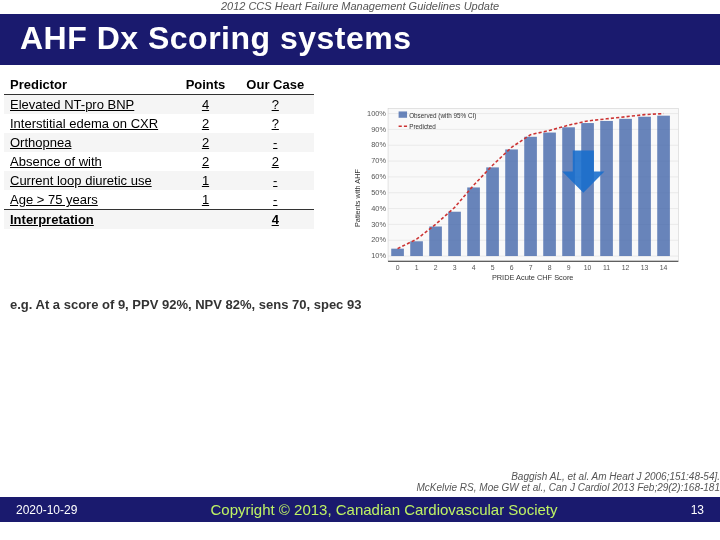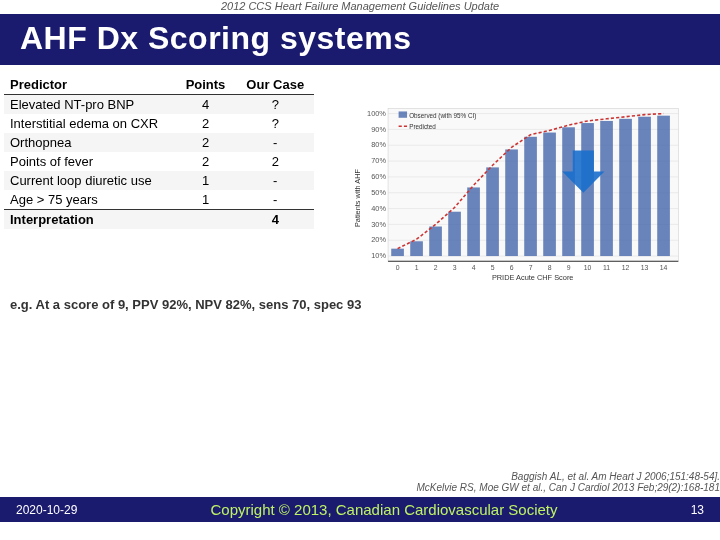--- a/index.html
+++ b/index.html
@@ -42,20 +42,21 @@
     }
     table thead tr th {
       font-weight: bold;
       padding: 2px 6px;
       border-bottom: 1px solid #333;
       text-align: left;
     }
     table tbody tr td {
       padding: 2px 6px;
       vertical-align: middle;
+      text-decoration: underline;
     }
     table tbody tr:nth-child(odd) td {
       background: #f5f5f5;
     }
     table tbody tr:last-child td {
       border-top: 1px solid #333;
       font-weight: bold;
     }
     .col-predictor { width: 55%; }
     .col-points { width: 20%; text-align: center; }
@@ -139,21 +140,21 @@
             <td class="col-predictor">Interstitial edema on CXR</td>
             <td class="col-points" style="text-align: center;">2</td>
             <td class="col-case" style="text-align: center;">?</td>
           </tr>
           <tr>
             <td class="col-predictor">Orthopnea</td>
             <td class="col-points" style="text-align: center;">2</td>
             <td class="col-case" style="text-align: center;">-</td>
           </tr>
           <tr>
-            <td class="col-predictor">Points of fever</td>
+            <td class="col-predictor">Absence of with</td>
             <td class="col-points" style="text-align: center;">2</td>
             <td class="col-case" style="text-align: center;">2</td>
           </tr>
           <tr>
             <td class="col-predictor">Current loop diuretic use</td>
             <td class="col-points" style="text-align: center;">1</td>
             <td class="col-case" style="text-align: center;">-</td>
           </tr>
           <tr>
             <td class="col-predictor">Age &gt; 75 years</td>

